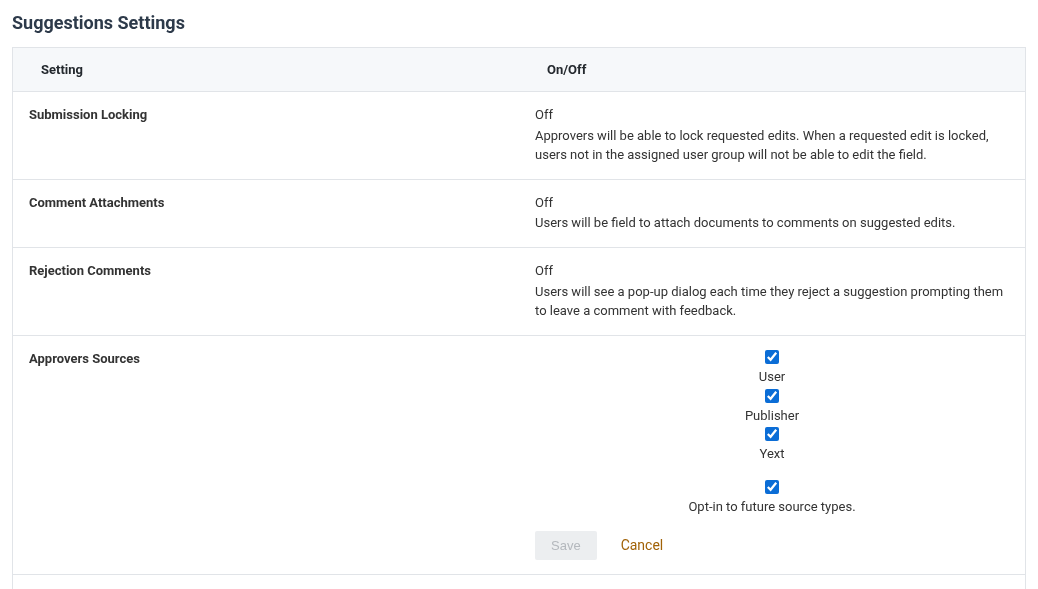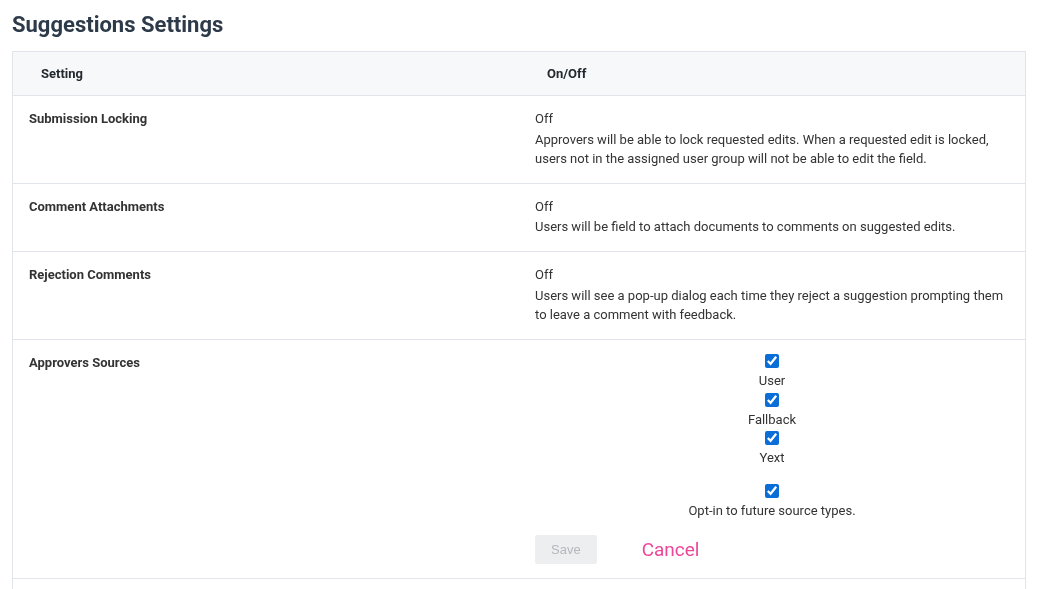--- a/index.html
+++ b/index.html
@@ -4,21 +4,21 @@
   <style>
     * { box-sizing: border-box; margin: 0; padding: 0; }
     body {
       font-family: -apple-system, BlinkMacSystemFont, "Segoe UI", Roboto, "Helvetica Neue", Arial, sans-serif;
       font-size: 14px;
       color: #333;
       background: #fff;
       padding: 12px;
     }
     h2.page-title {
-      font-size: 22px;
+      font-size: 18px;
       font-weight: 700;
       color: #2d3a4a;
       margin-bottom: 14px;
     }
     table.settings {
       width: 100%;
       border-collapse: collapse;
       border: 1px solid #e1e4e8;
     }
     table.settings thead th {
@@ -80,25 +80,24 @@
     button.save-btn {
       background: #eceef0;
       color: #b4b8bd;
       border: none;
       border-radius: 2px;
       padding: 7px 16px;
       font-size: 13px;
       cursor: not-allowed;
     }
     a.cancel-link {
-      color: #ec4899;
+      color: #a16207;
       text-decoration: none;
-      font-size: 19px;
+      font-size: 14px;
       cursor: pointer;
-      margin-left: 21px;
     }
     th.col-setting { width: 50%; }
   </style>
 </head>
 <body>
 
 <h2 class="page-title">Suggestions Settings</h2>
 
 <table class="settings">
   <thead>
@@ -137,21 +136,21 @@
     <tr>
       <td class="setting-name">Approvers Sources</td>
       <td>
 
         <div class="checkbox-row">
           <input type="checkbox" checked="" style="">
           <label>User</label>
         </div>
         <div class="checkbox-row">
           <input type="checkbox" checked="" style="">
-          <label>Fallback</label>
+          <label>Publisher</label>
         </div>
         <div class="checkbox-row">
           <input type="checkbox" checked="" style="">
           <label>Yext</label>
         </div>
 
         <div class="checkbox-row optin-row">
           <input type="checkbox" checked="" style="">
           <label>Opt-in to future source types.</label>
         </div>

